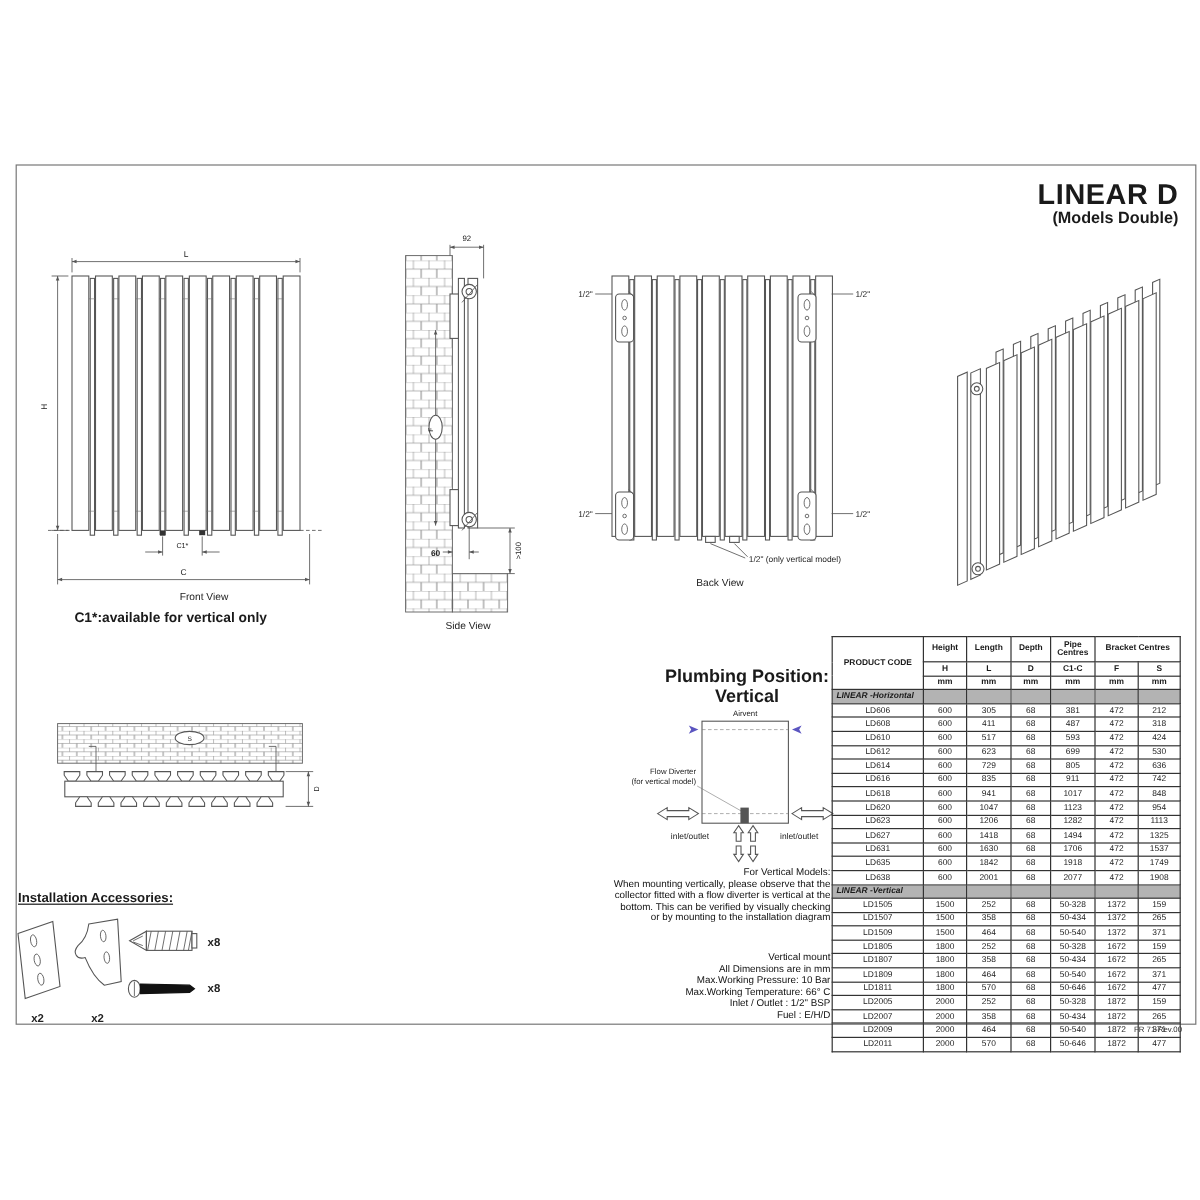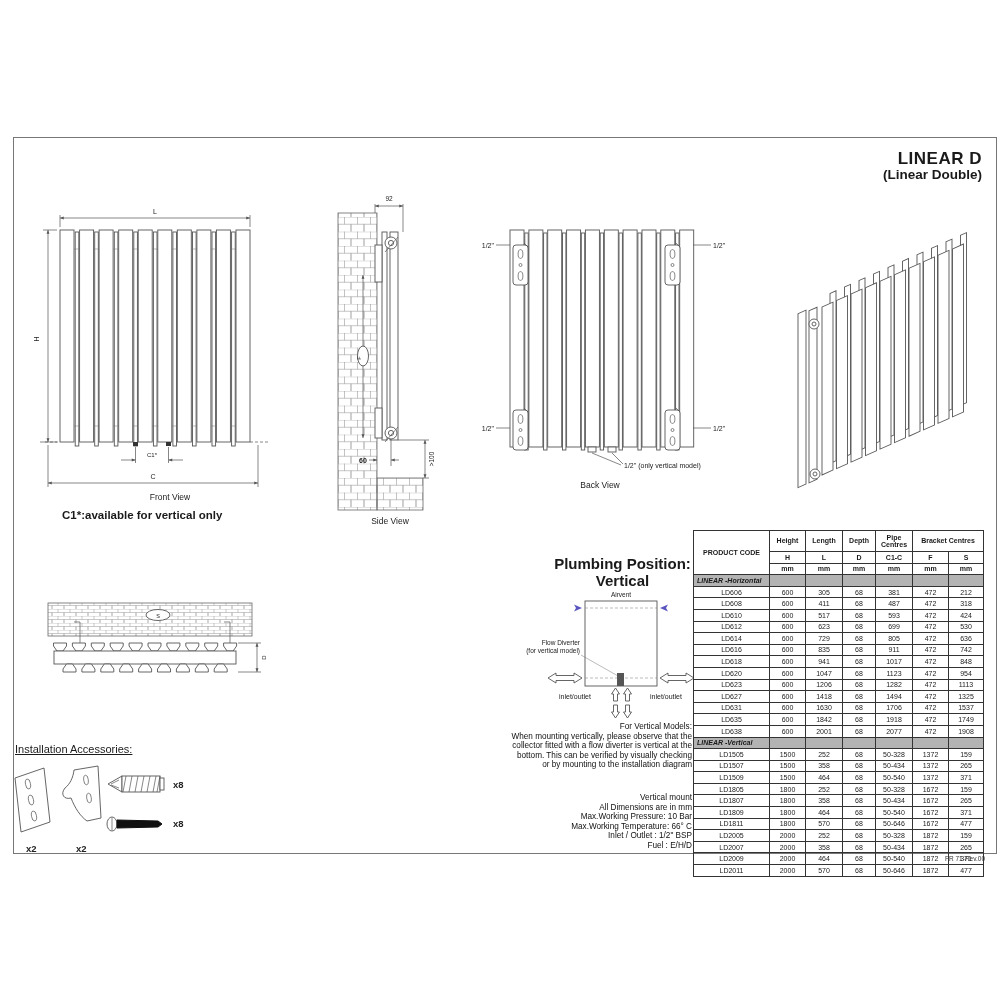--- a/index.html
+++ b/index.html
@@ -1,27 +1,27 @@
 <!DOCTYPE html>
 <html><head>
 <meta charset="utf-8">
 <style>
   html,body{margin:0;padding:0;}
   body{width:1000px;height:1000px;background:#fff;position:relative;
        font-family:"Liberation Sans","DejaVu Sans",sans-serif;color:#1a1a1a;}
   .abs{position:absolute;}
   #sheet-frame{left:13px;top:137px;width:982px;height:715px;border:1px solid #777;}
   .title-block{left:770px;top:150px;width:212px;text-align:right;line-height:1.05;}
-  .title-main{font-size:17px;font-weight:bold;letter-spacing:.5px;}
+  .title-main{font-size:24px;font-weight:bold;letter-spacing:.5px;}
   .title-sub{font-size:13.5px;font-weight:bold;}
   .caption{font-size:8.5px;text-align:center;color:#222;}
   .note-bold{font-size:11.5px;font-weight:bold;}
   .rtext{font-size:8.2px;line-height:9.6px;text-align:right;color:#111;}
   .plumb-title{font-size:15px;font-weight:bold;text-align:center;line-height:1.1;}
-  .acc-head{font-size:11px;font-weight:normal;text-decoration:underline;}
+  .acc-head{font-size:11px;font-weight:bold;text-decoration:underline;}
   .docref{font-size:6.5px;text-align:right;color:#333;}
   svg{overflow:visible;display:block;}
   svg text{font-family:"Liberation Sans","DejaVu Sans",sans-serif;fill:#222;}
   .ln{stroke:#555;stroke-width:.7;fill:none;}
   .dash{stroke-dasharray:3 2;}
   .out{stroke:#555;stroke-width:.9;fill:#fff;}
   .thin{stroke:#777;stroke-width:.5;fill:none;}
   #spec-table{border-collapse:collapse;table-layout:fixed;width:290px;font-size:7px;}
   #spec-table td,#spec-table th{border:1px solid #333;padding:0;text-align:center;
       height:10.6px;line-height:1.02;overflow:hidden;white-space:nowrap;font-weight:normal;}
@@ -30,21 +30,21 @@
   #spec-table tr.section-row td{background:#b3b3b3;font-style:italic;font-weight:bold;
       text-align:left;padding-left:3px;}
 </style>
 </head>
 <body>
 
 <div class="abs" id="sheet-frame"></div>
 
 <div class="abs title-block">
   <div class="title-main">LINEAR D</div>
-  <div class="title-sub">(Linear Double)</div>
+  <div class="title-sub">(Models Double)</div>
 </div>
 
 <svg class="abs" style="left:25px;top:205px" width="265" height="300" viewBox="0 0 265 300">
   <defs>
     <marker id="af" viewBox="0 0 10 10" refX="9" refY="5" markerWidth="8" markerHeight="6" orient="auto-start-reverse">
       <path d="M0,1.5 L9,5 L0,8.5 z" fill="#555"></path>
     </marker>
   </defs>
 
   <g>

